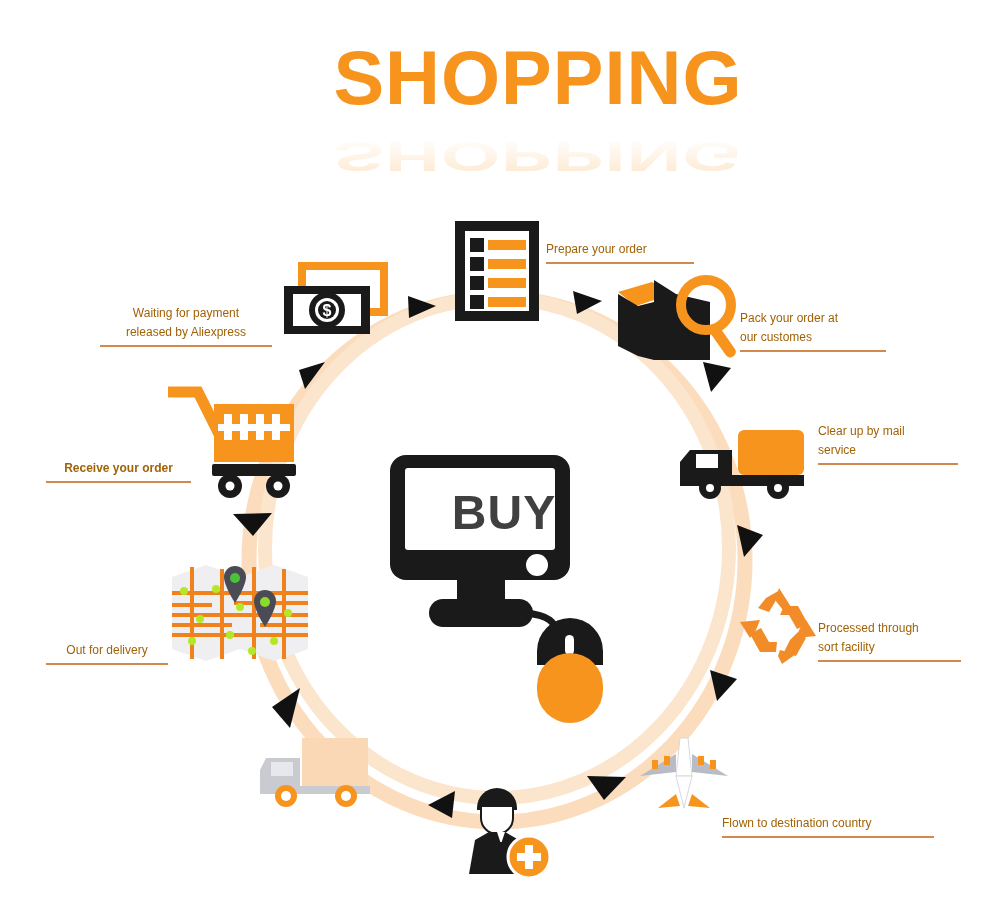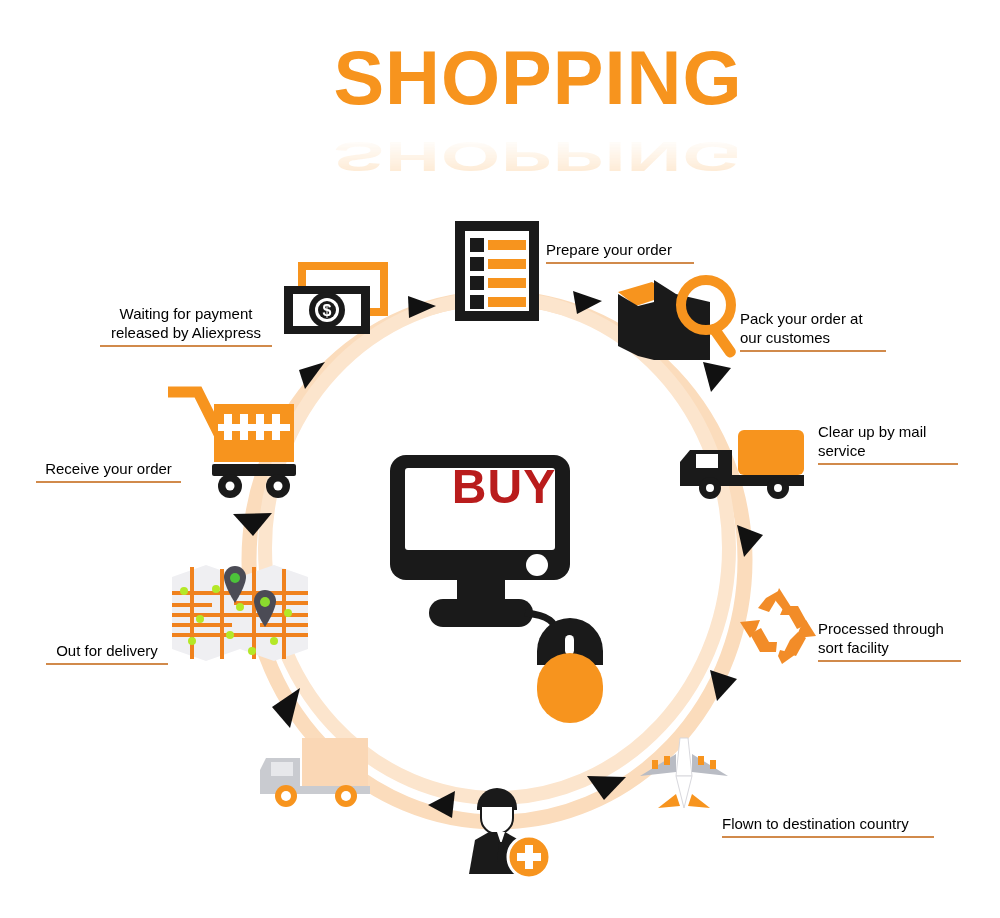--- a/index.html
+++ b/index.html
@@ -26,22 +26,22 @@
     opacity:.22;
     margin-top:2px;
     -webkit-mask-image:linear-gradient(to top,rgba(0,0,0,0) 5%,rgba(0,0,0,.9) 95%);
     mask-image:linear-gradient(to top,rgba(0,0,0,0) 5%,rgba(0,0,0,.9) 95%);
     filter:blur(.4px);
   }
 
   
   .label{
     position:absolute;
-    color:#000000;
-    font-size:15px;
+    color:#a16207;
+    font-size:12px;
     line-height:19px;
     white-space:pre-line;
     padding-bottom:3px;
   }
   .label .ul{
     display:block;height:1.5px;background:#C9762B;opacity:.85;margin-top:3px;
   }
   .label.right{text-align:left;}
   .label.left{text-align:center;}
 
@@ -88,22 +88,22 @@
       <rect x="20" y="13" width="150" height="82" rx="3" fill="#ffffff"></rect>
       <circle cx="152" cy="110" r="11" fill="#ffffff"></circle>
       <rect x="72" y="122" width="48" height="28" fill="#1A1A1A"></rect>
       <rect x="44" y="144" width="104" height="28" rx="14" fill="#1A1A1A"></rect>
       <path d="M140 158 C165 160 170 168 172 178" stroke="#1A1A1A" stroke-width="7" fill="none"></path>
       <path d="M152 196 a33 33 0 0 1 66 0 v14 h-66 z" fill="#1A1A1A"></path>
       <rect x="180" y="180" width="9" height="20" rx="4.5" fill="#ffffff"></rect>
       <rect x="152" y="198" width="66" height="70" rx="33" fill="#F7941E"></rect>
     </svg>
   </div>
-  <div style="position:absolute;left:429px;top:459px;width:150px;text-align:center;
-              font-size:48px;font-weight:bold;color:#b91c1c;letter-spacing:1px;">BUY</div>
+  <div style="position:absolute;left:429px;top:485px;width:150px;text-align:center;
+              font-size:48px;font-weight:bold;color:#404040;letter-spacing:1px;">BUY</div>
 
   <div class="ico" style="left:452px;top:218px;">
     <svg width="90" height="106" viewBox="0 0 90 106">
       <rect x="3" y="3" width="84" height="100" fill="#1A1A1A"></rect>
       <rect x="13" y="13" width="64" height="80" fill="#ffffff"></rect>
       <rect x="18" y="20" width="14" height="14" fill="#1A1A1A"></rect>
       <rect x="36" y="22" width="38" height="10" fill="#F7941E"></rect>
       <rect x="18" y="39" width="14" height="14" fill="#1A1A1A"></rect>
       <rect x="36" y="41" width="38" height="10" fill="#F7941E"></rect>
       <rect x="18" y="58" width="14" height="14" fill="#1A1A1A"></rect>
@@ -267,21 +267,21 @@
           <rect x="104" y="28" width="8" height="26"></rect>
         <rect x="50" y="38" width="72" height="7"></rect>
       </g>
       <rect x="44" y="78" width="84" height="12" rx="2" fill="#1A1A1A"></rect>
       <circle cx="62" cy="100" r="12" fill="#1A1A1A"></circle>
         <circle cx="62" cy="100" r="4.5" fill="#ffffff"></circle>
       <circle cx="110" cy="100" r="12" fill="#1A1A1A"></circle>
         <circle cx="110" cy="100" r="4.5" fill="#ffffff"></circle>
     </svg>
   </div>
-  <div class="label left" style="left:36px;top:440px;">
+  <div class="label left" style="left:46px;top:440px;font-weight:bold;">
     <span>Receive your order</span>
     <span class="ul" style="width:145px"></span>
   </div>
 
   <div class="ico" style="left:282px;top:262px;">
     <svg width="108" height="76" viewBox="0 0 108 76">
       <rect x="20" y="4" width="82" height="46" fill="none" stroke="#F7941E" stroke-width="8"></rect>
       <rect x="2" y="24" width="86" height="48" fill="#1A1A1A"></rect>
       <rect x="11" y="32" width="68" height="32" fill="#ffffff"></rect>
       <circle cx="45" cy="48" r="18" fill="#1A1A1A"></circle>

